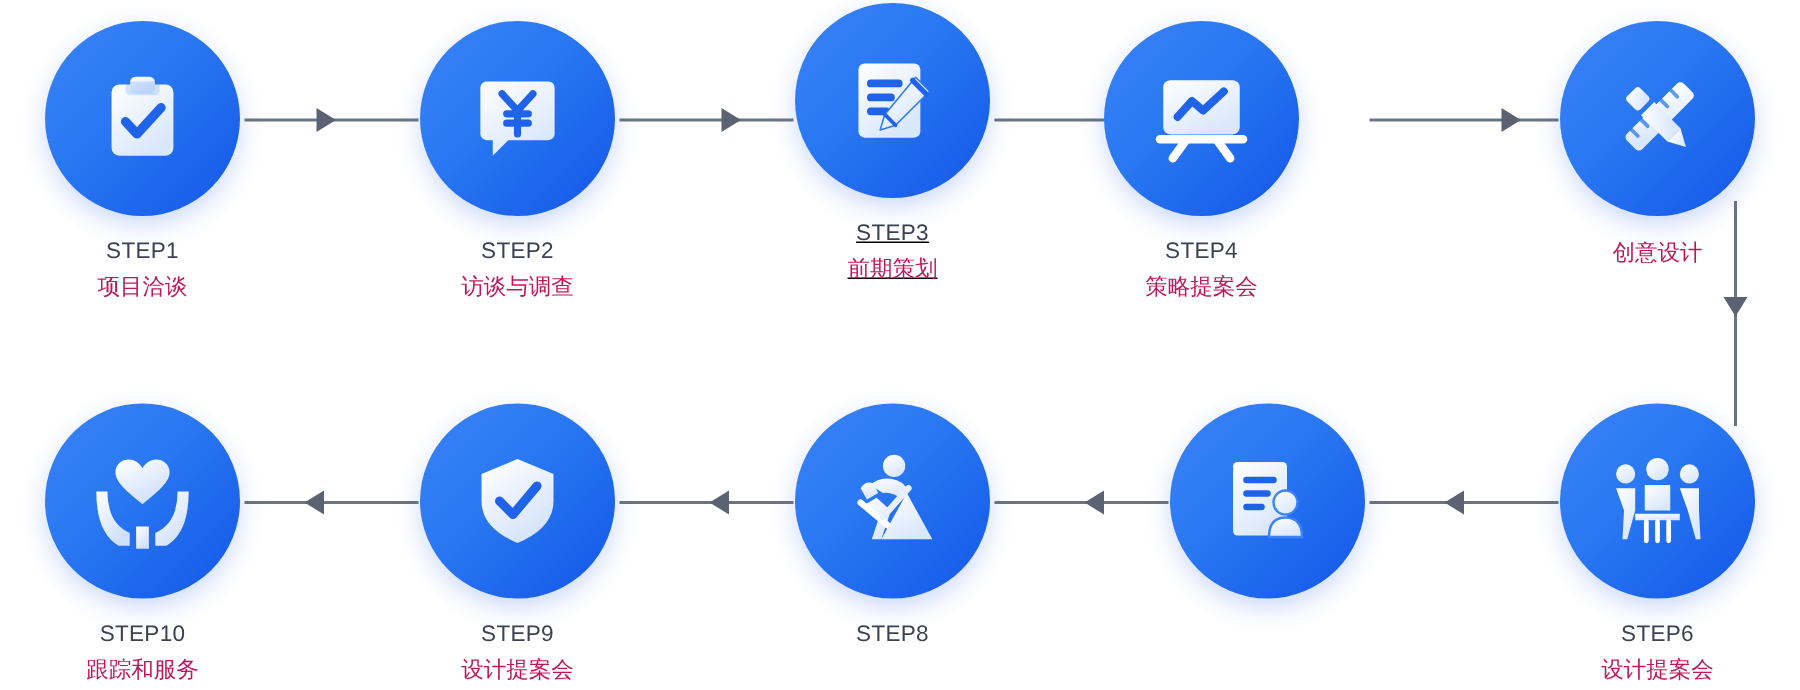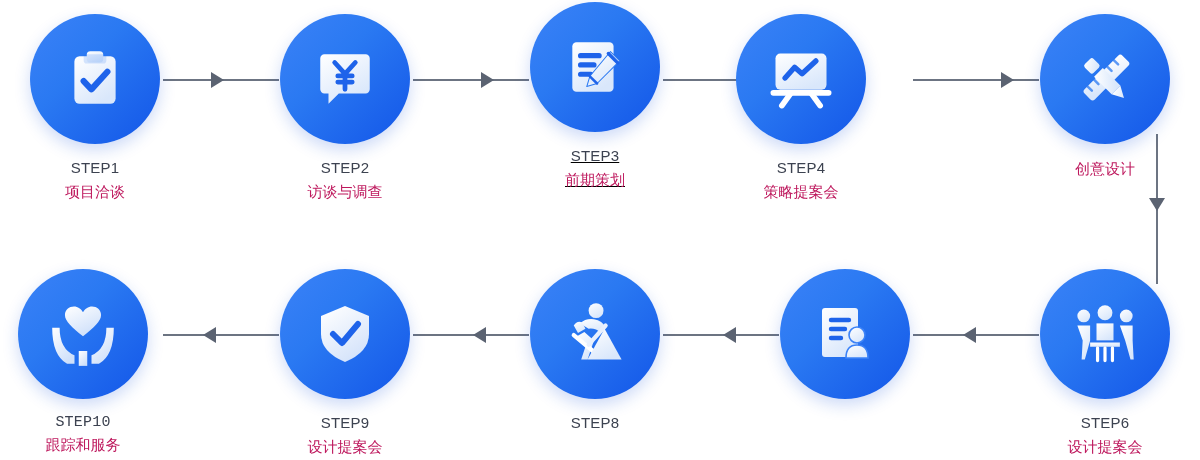--- a/index.html
+++ b/index.html
@@ -323,21 +323,21 @@
           <path d="M20 32 L29 41 L45 22" fill="none" stroke="#1e63ea" stroke-width="6" stroke-linecap="round" stroke-linejoin="round"></path>
         </svg>
       </span>
     </div>
     <div class="labels">
       <div class="step-id">STEP9</div>
       <div class="step-name">设计提案会</div>
     </div>
   </div>
 
-  <div class="node" style="left:8px; top:269px;font-family:Liberation Mono, monospace;">
+  <div class="node" style="left:20px; top:269px;">
     <div class="disc">
       <span>
         <svg width="68" height="68" viewBox="0 0 64 64">
           <defs>
               <linearGradient id="g10" x1="0" y1="0" x2="0.6" y2="1">
             <stop offset="0%" stop-color="#ffffff"></stop>
                 <stop offset="100%" stop-color="#cfe0fa"></stop>
           </linearGradient>
             </defs>
           <path d="M32 34 C22 26 15 20 15 14 C15 9 19 6 23.5 6 C27 6 30.5 8.5 32 11.5

